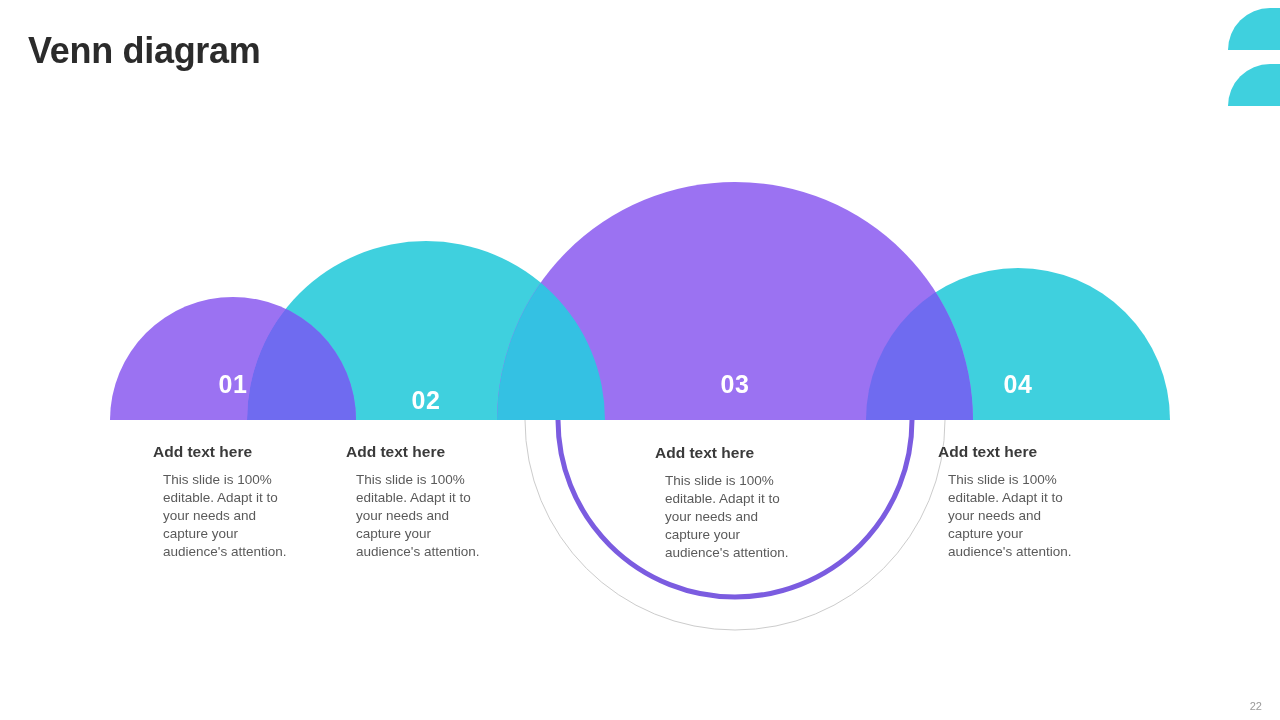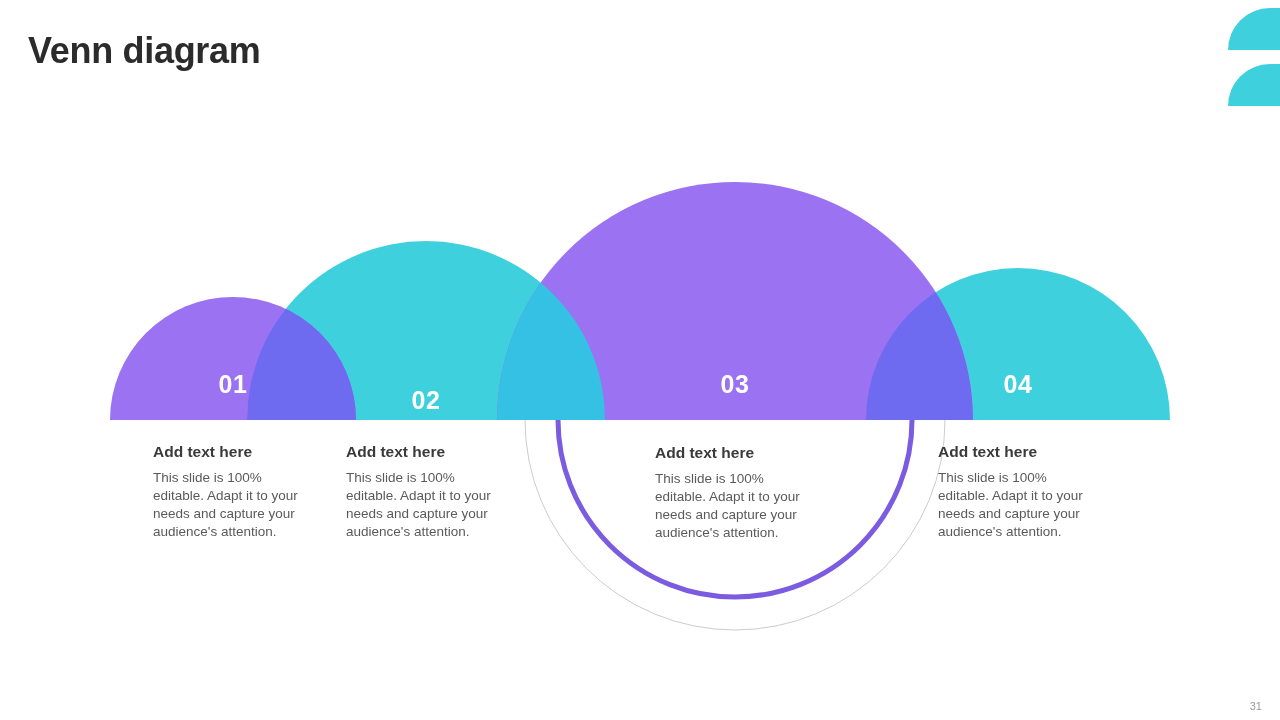--- a/index.html
+++ b/index.html
@@ -95,21 +95,21 @@
     font-size: 15.5px;
     font-weight: bold;
     color: #3a3a3a;
     margin: 0 0 8px 0;
     white-space: nowrap;
   }
   .text-block .body {
     font-size: 13.5px;
     line-height: 18px;
     color: #5a5a5a;
-    margin: 0;
+    margin: 10px;
   }
 
   
   .page-number {
     position: absolute;
     right: 18px;
     bottom: 8px;
     font-size: 11px;
     color: #9a9a9a;
   }
@@ -197,15 +197,15 @@
   <div class="text-block" style="left:735px; top:444px; width:160px;">
     <p class="heading">Add text here</p>
     <p class="body">This slide is 100% editable. Adapt it to your needs and capture your audience's attention.</p>
   </div>
 
   <div class="text-block" style="left:1018px; top:443px; width:160px;">
     <p class="heading">Add text here</p>
     <p class="body">This slide is 100% editable. Adapt it to your needs and capture your audience's attention.</p>
   </div>
 
-  <div class="page-number">31</div>
+  <div class="page-number">22</div>
 
 </div>
 
 </body></html>

